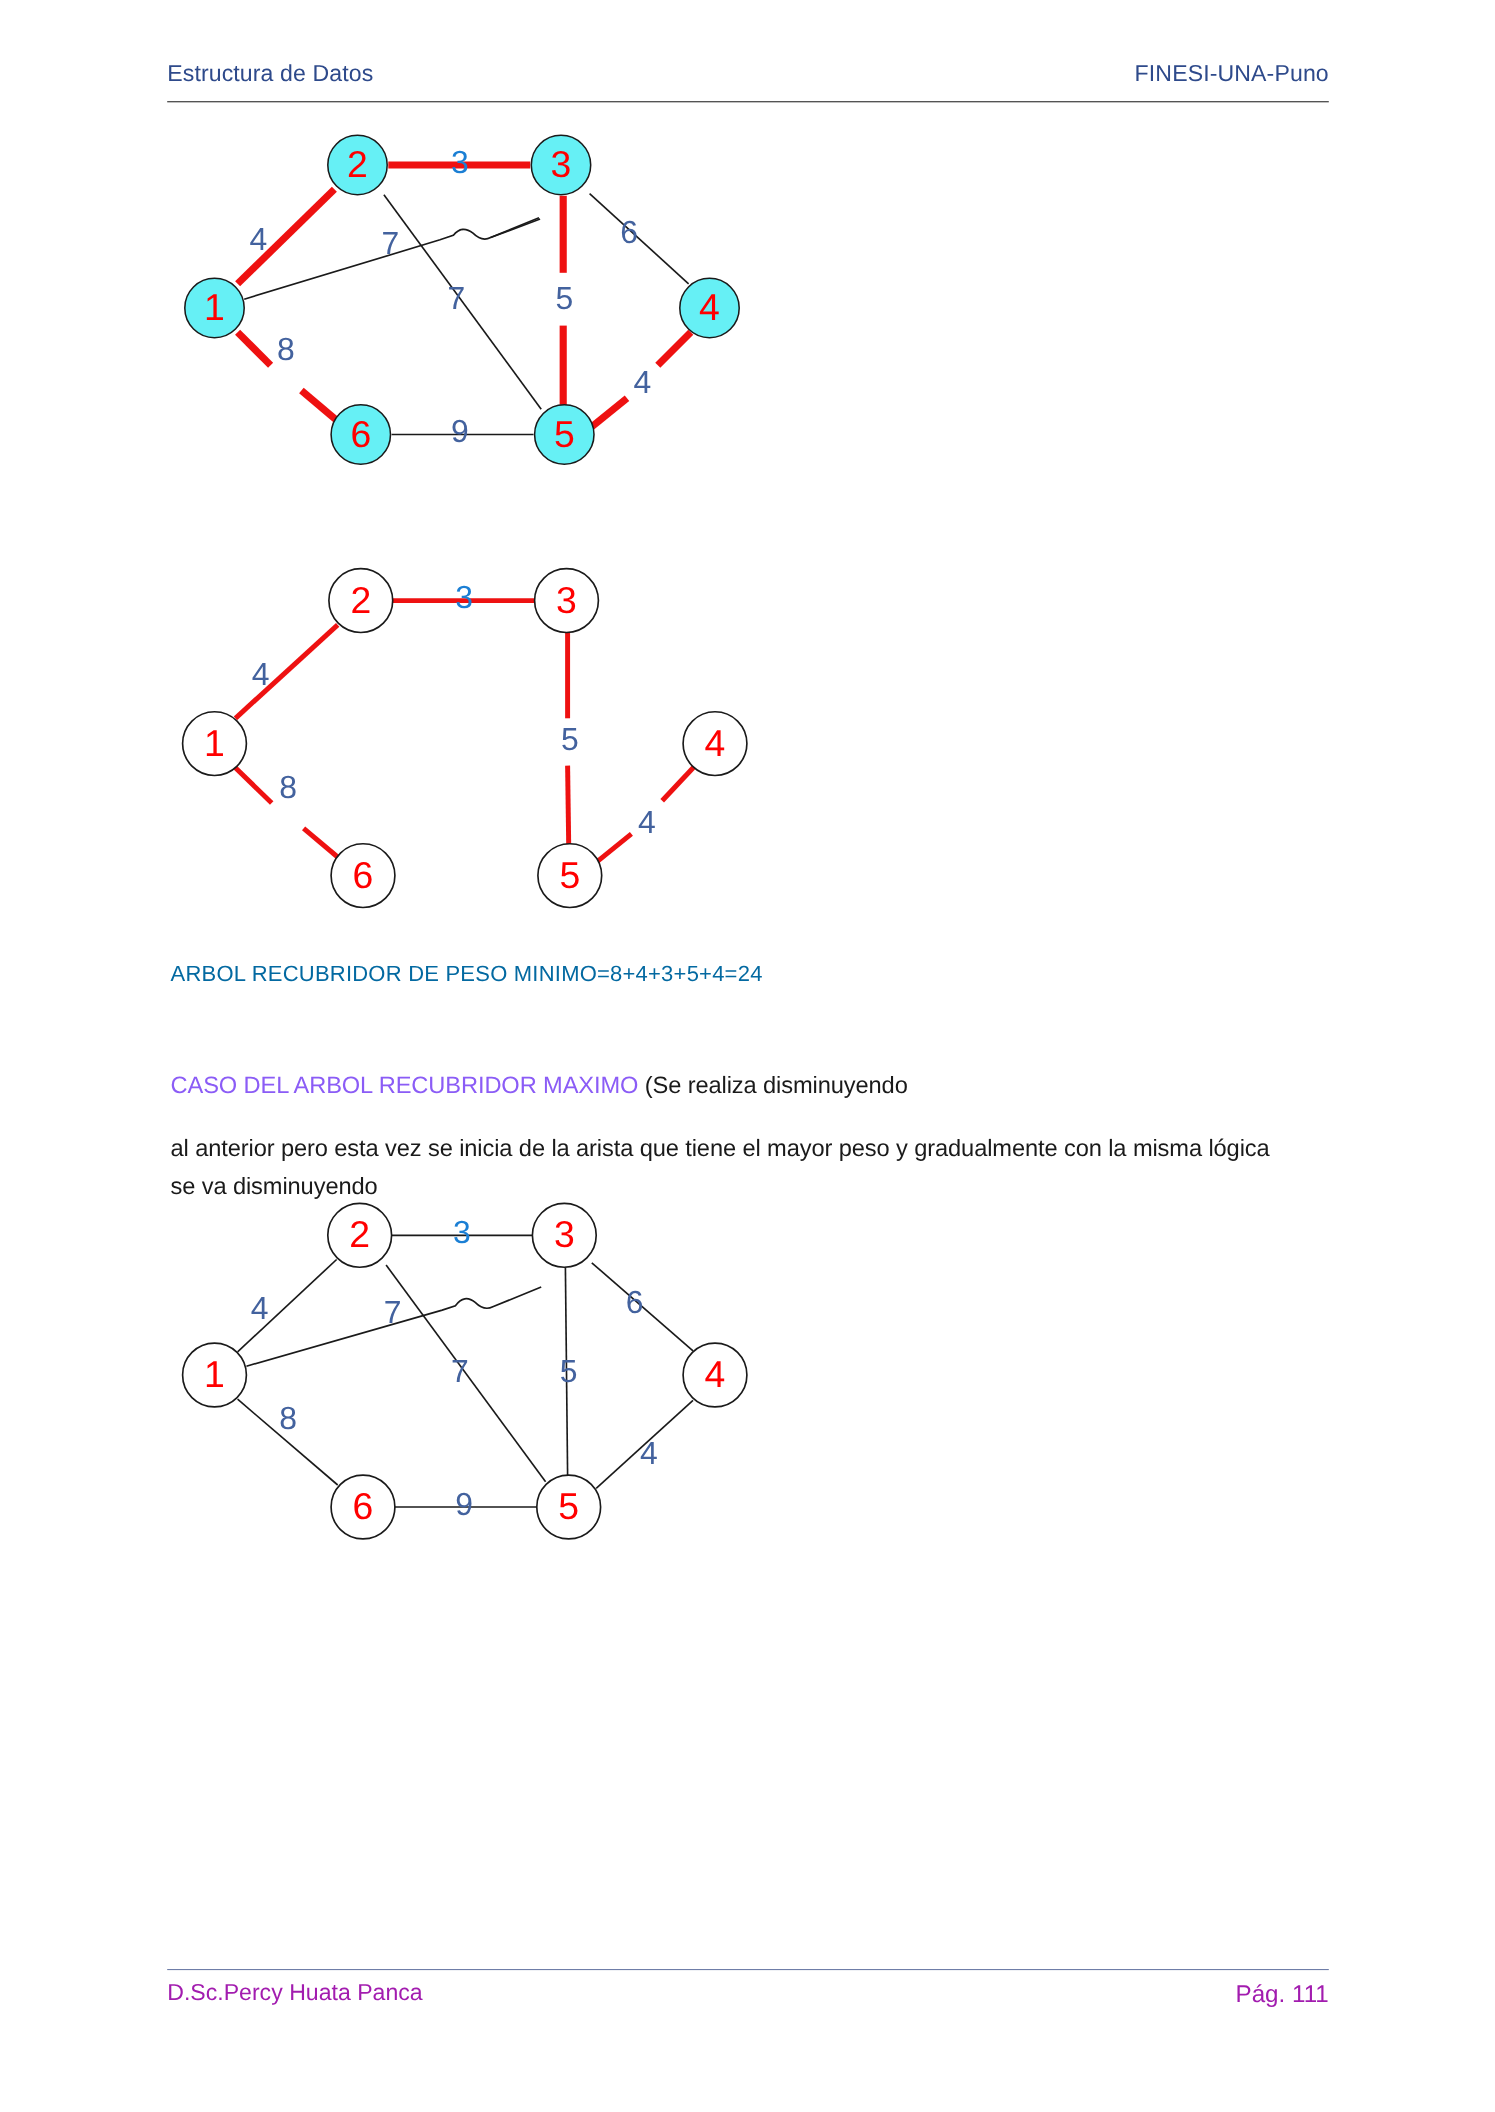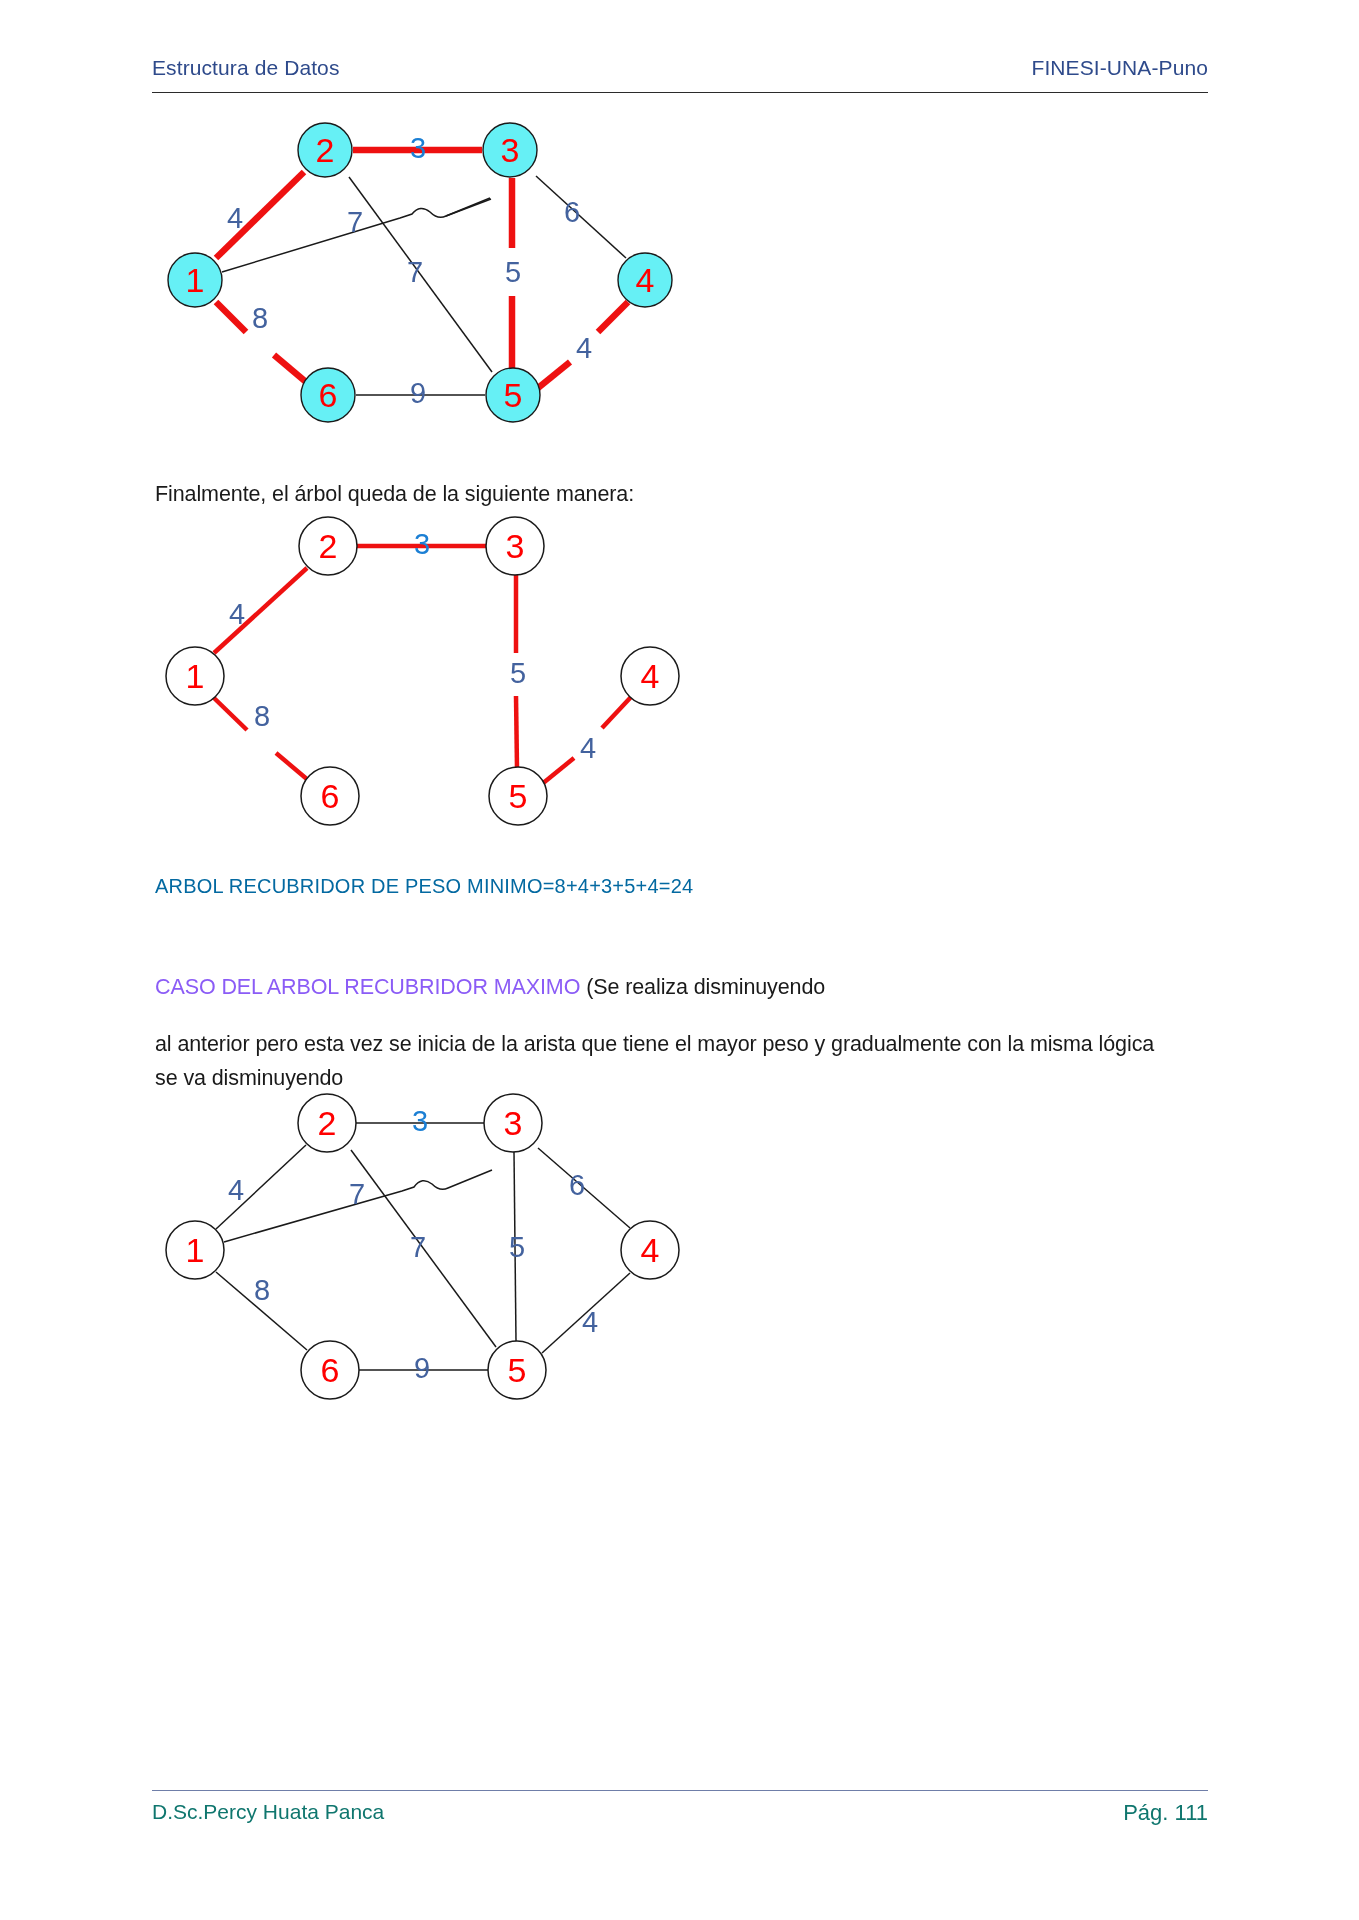--- a/index.html
+++ b/index.html
@@ -26,21 +26,21 @@
     position:absolute;left:152px;top:92px;width:1056px;height:0;
     border-top:1.6px solid #2b2b2b;
   }
   .rule-bottom{
     position:absolute;left:152px;top:1790px;width:1056px;height:0;
     border-top:1.3px solid #6f7ea8;
   }
   .running-foot{
     position:absolute;left:152px;top:1800px;width:1056px;
     display:flex;justify-content:space-between;align-items:flex-start;
-    font-size:21px;color:#0f766e;
+    font-size:21px;color:#a21caf;
   }
   .running-foot .pageno{font-size:22px;}
 
   
   .para{
     position:absolute;
     font-family:"Liberation Sans", sans-serif;
     font-size:21.5px;
     color:#1a1a1a;
     line-height:1.62;
@@ -143,21 +143,20 @@
           <text class="node-label" x="363" y="295">5</text>
         </g>
         <g>
           <circle class="node-circle-cyan" cx="178" cy="295" r="27"></circle>
           <text class="node-label" x="178" y="295">6</text>
         </g>
       </g>
     </svg>
   </div>
 
-  <p class="para t-caption">Finalmente, el árbol queda de la siguiente manera:</p>
 
   <div class="graph g2">
     <svg width="560" height="370" viewBox="0 0 560 370">
       <g>
         <line class="edge-red-thin" x1="64" y1="163" x2="157" y2="78"></line>
         <line class="edge-red-thin" x1="206" y1="56" x2="337" y2="56"></line>
         <line class="edge-red-thin" x1="366" y1="84" x2="366" y2="163"></line>
         <line class="edge-red-thin" x1="366" y1="206" x2="367" y2="278"></line>
         <line class="edge-red-thin" x1="481" y1="207" x2="452" y2="238"></line>
         <line class="edge-red-thin" x1="424" y1="268" x2="392" y2="294"></line>

